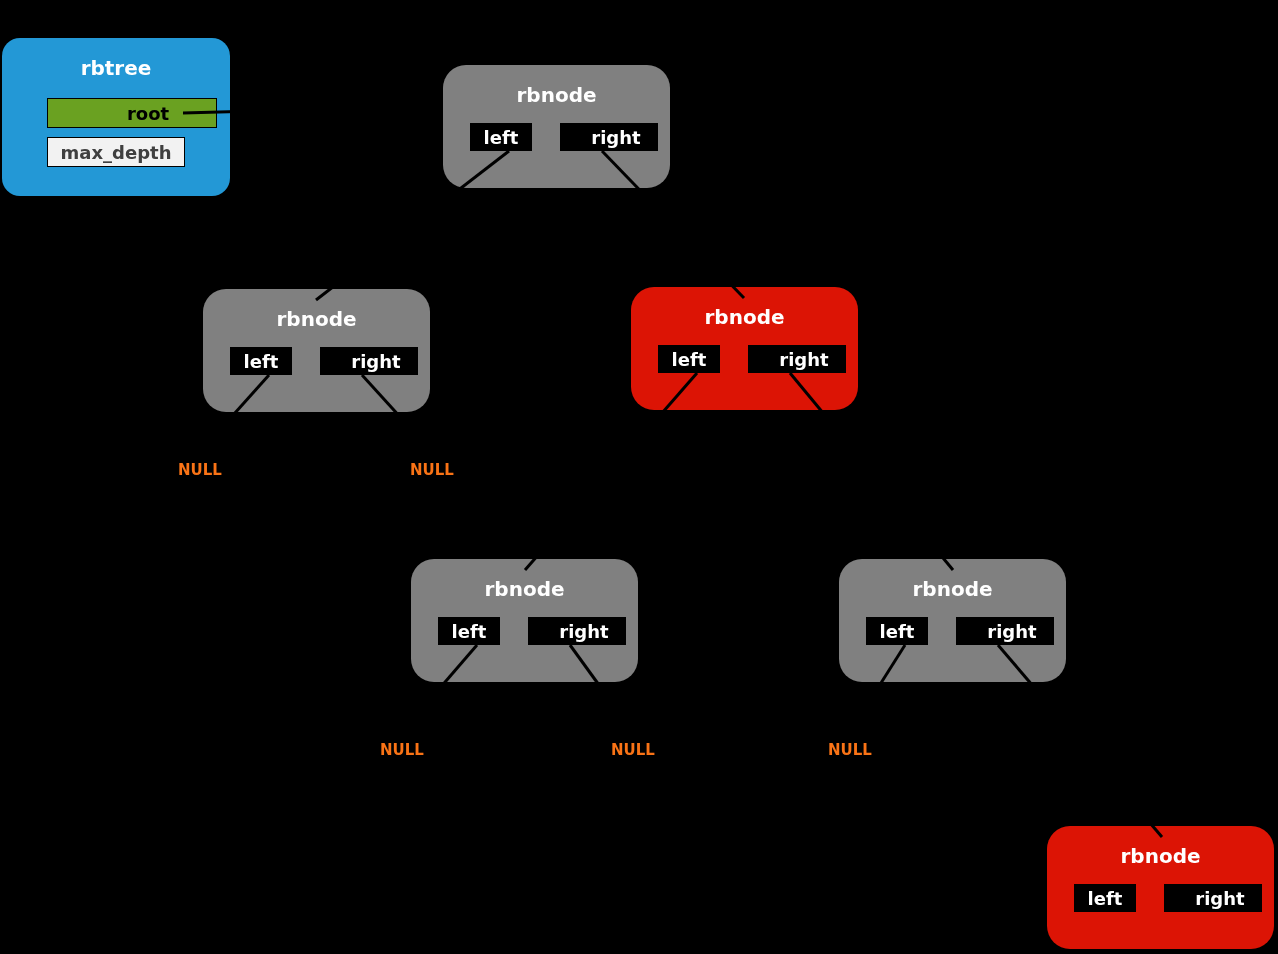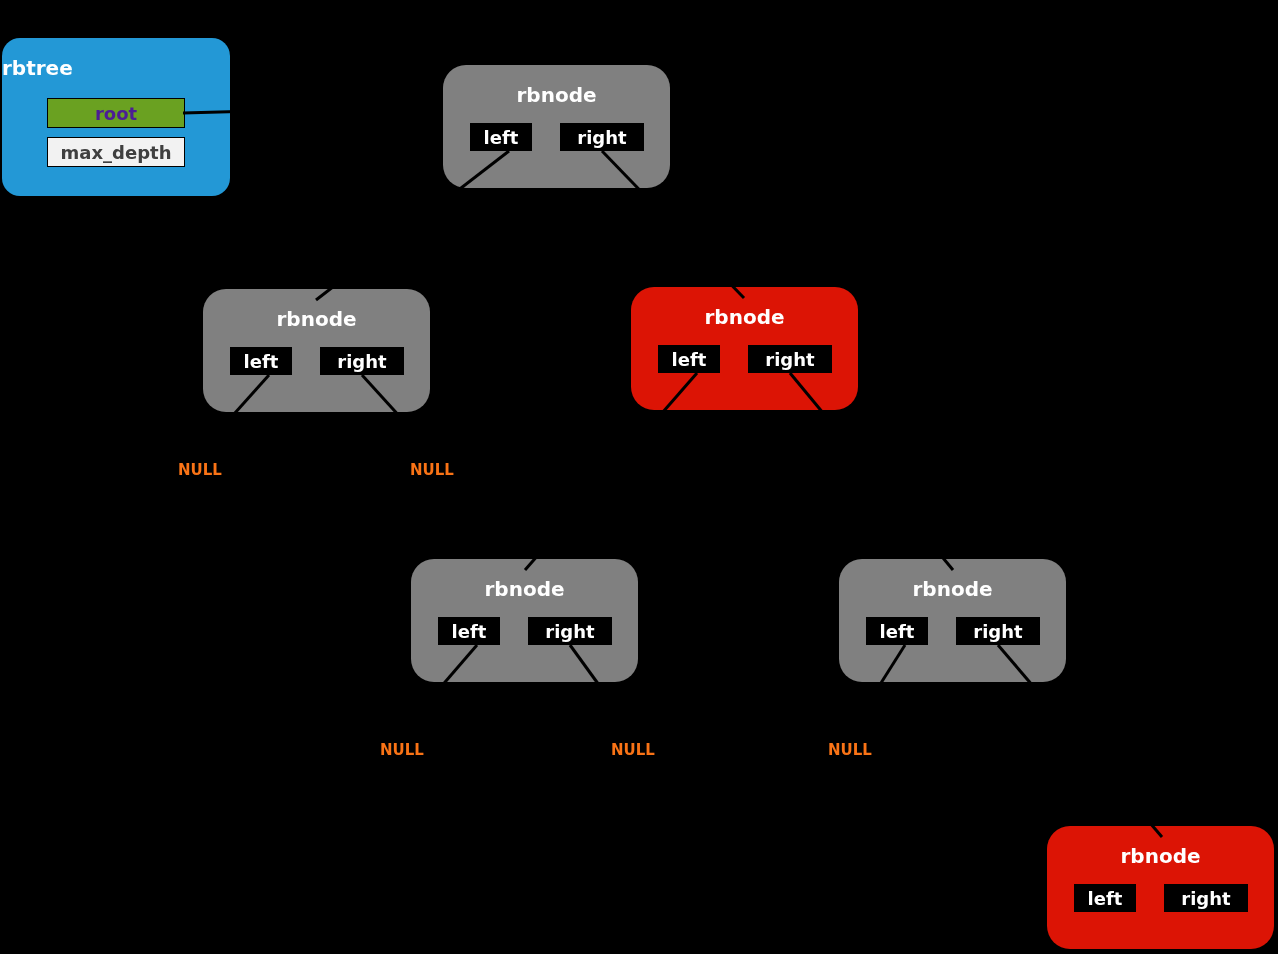--- a/index.html
+++ b/index.html
@@ -21,38 +21,38 @@
     text-align:center;color:#ffffff;
     font-weight:bold;font-size:20px;
   }
   .slot{
     position:absolute;top:58px;height:28px;
     background:#000;color:#fff;
     font-weight:bold;font-size:18px;
     display:flex;align-items:center;justify-content:center;
   }
   .slot-left{left:27px;width:62px;}
-  .slot-right{left:117px;width:84px;}
+  .slot-right{left:117px;width:84px;padding-left:14px;}
   
   .tree{
     position:absolute;left:2px;top:38px;
     width:228px;height:158px;
     border-radius:18px;
   }
   .tree-title{
     position:absolute;top:18px;left:0;width:100%;
-    text-align:left;color:#fff;font-weight:bold;font-size:20px;
+    text-align:center;color:#fff;font-weight:bold;font-size:20px;
   }
   .tree-field{
     position:absolute;left:45px;width:136px;height:28px;
     border:1px solid #000;
     display:flex;align-items:center;justify-content:center;
     font-weight:bold;font-size:18px;
   }
-  .tree-root{top:60px;color:#4c1d95;}
+  .tree-root{top:60px;color:#000000;padding-left:32px;}
   .tree-maxdepth{top:99px;color:#404040;}
   .null-label{
     position:absolute;
     transform:translate(-50%,-50%);
     color:#f97316;font-weight:bold;font-size:15px;
     white-space:nowrap;
   }
   #edges{
     position:absolute;left:0;top:0;
     pointer-events:none;

